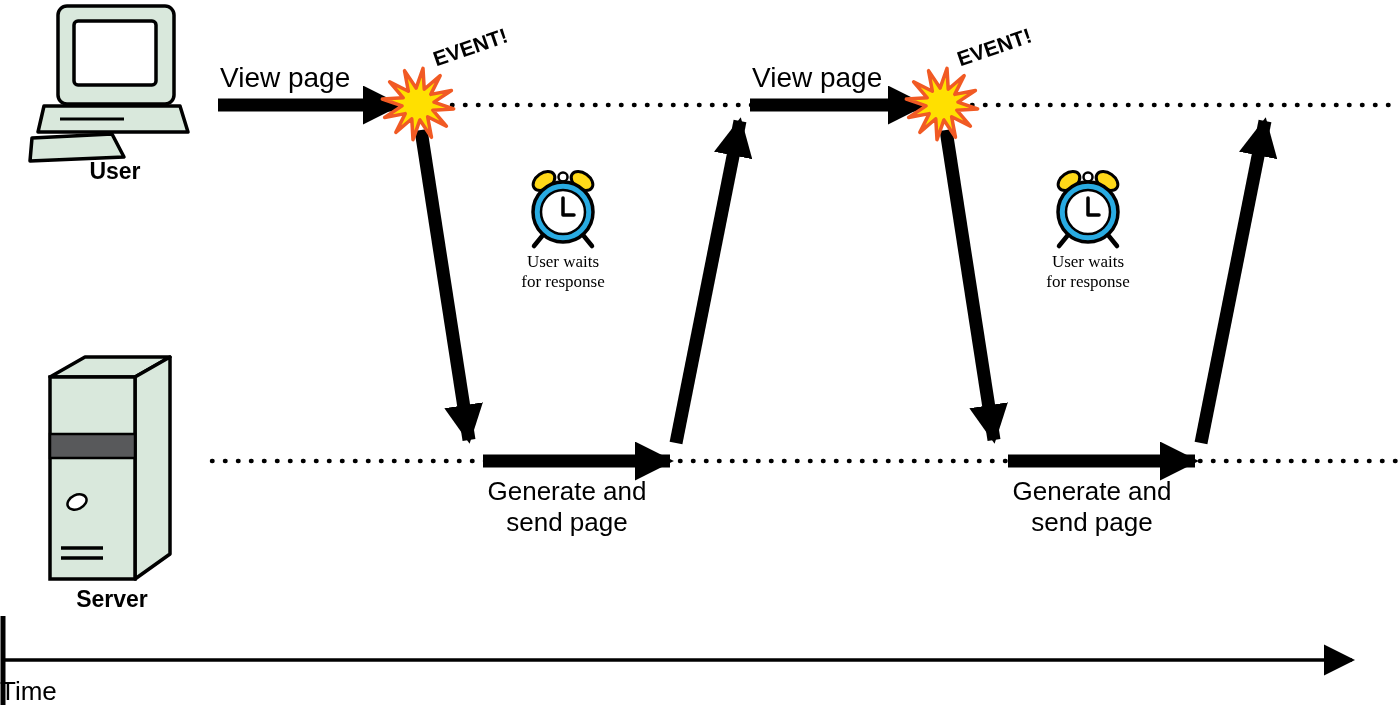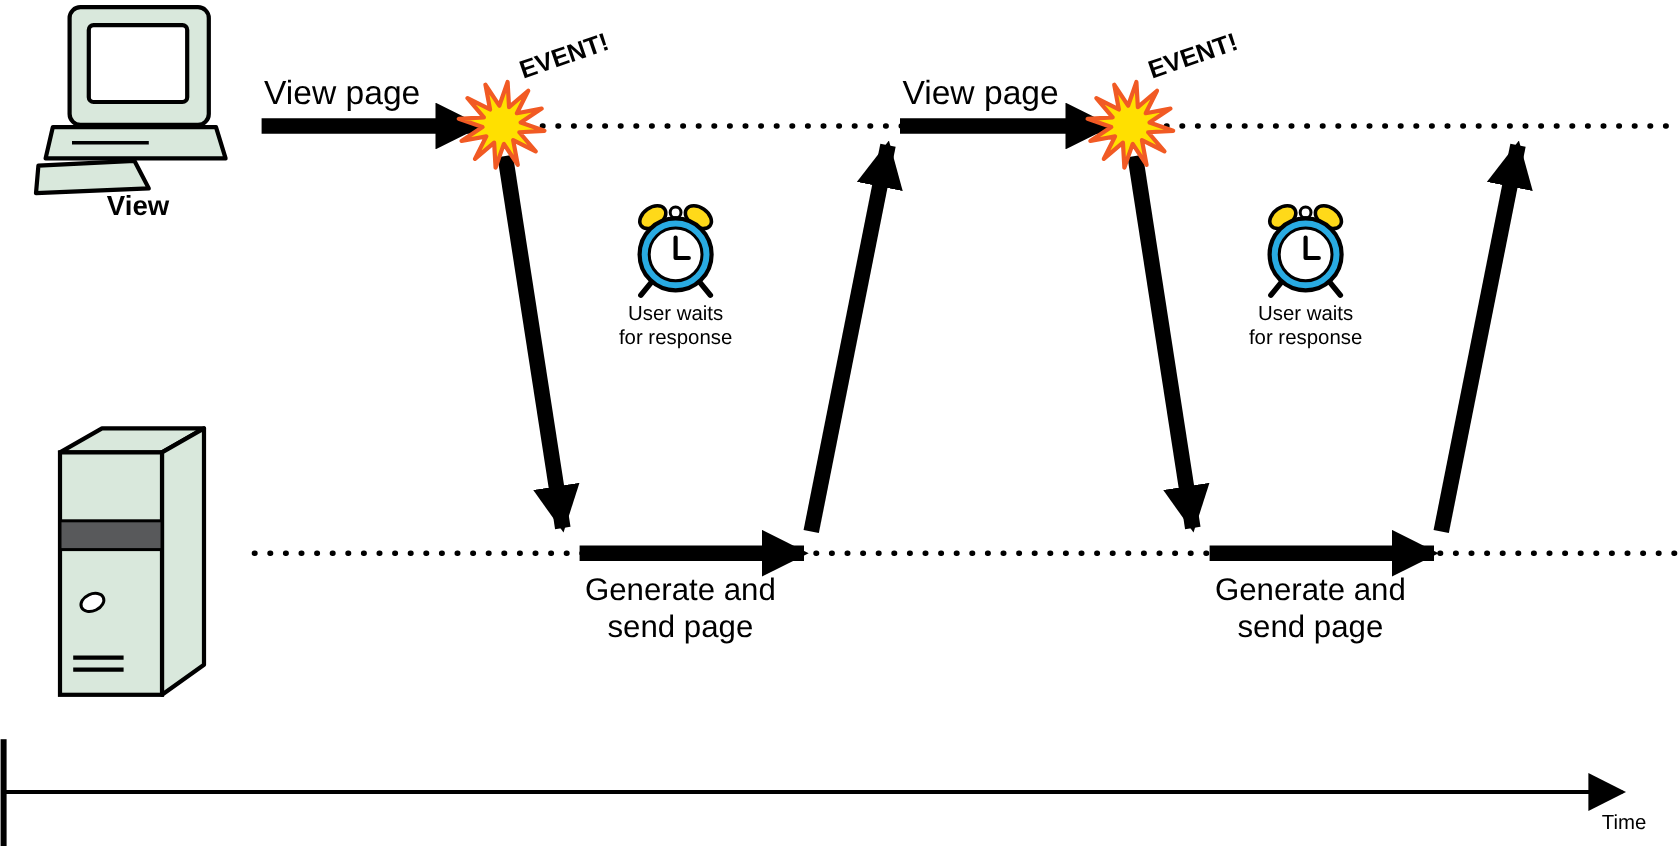--- a/index.html
+++ b/index.html
@@ -5,25 +5,25 @@
   html,body{margin:0;padding:0;background:#fff;}
   .stage{
     position:relative;width:1400px;height:715px;background:#ffffff;
     font-family:"Liberation Sans",sans-serif;overflow:hidden;color:#000;
   }
   .stage svg{position:absolute;left:0;top:0;}
   .lbl{position:absolute;color:#000;white-space:nowrap;}
   .view-page{font-size:28px;}
   .event{font-size:21px;font-weight:700;transform:rotate(-19deg);transform-origin:0 50%;}
   .waits{font-size:17px;line-height:1.18;text-align:center;white-space:normal;}
-  .waits span{display:block;}
+  .waits span{display:block;font-family:Liberation Serif, serif;}
   .generate{font-size:26px;line-height:1.2;text-align:center;white-space:normal;}
   .generate span{display:block;}
   .actor{font-size:23px;font-weight:700;text-align:center;}
-  .time{font-size:17px;text-align:right;}
+  .time{font-size:26px;text-align:left;}
 </style>
 </head>
 <body>
 
 <div class="stage">
 
   <svg width="1400" height="715" viewBox="0 0 1400 715">
     <defs>
       <marker id="ah" viewBox="0 0 10 10" refX="9" refY="5" markerWidth="3" markerHeight="3" orient="auto">
         <path d="M0,0 L10,5 L0,10 Z" fill="#000"></path>
@@ -104,17 +104,18 @@
   <div class="lbl waits" style="left:1003px;top:252px;width:170px;">
     <span>User waits</span>
     <span>for response</span>
   </div>
 
   <div class="lbl generate" style="left:987px;top:476px;width:210px;">
     <span>Generate and</span>
     <span>send page</span>
   </div>
 
-  <div class="lbl actor" style="left:35px;top:158px;width:160px;">View</div>
+  <div class="lbl actor" style="left:35px;top:158px;width:160px;">User</div>
 
+  <div class="lbl actor" style="left:32px;top:586px;width:160px;">Server</div>
 
   <div class="lbl time" style="left:0px;top:676px;width:1372px;">Time</div>
 </div>
 
 </body></html>

